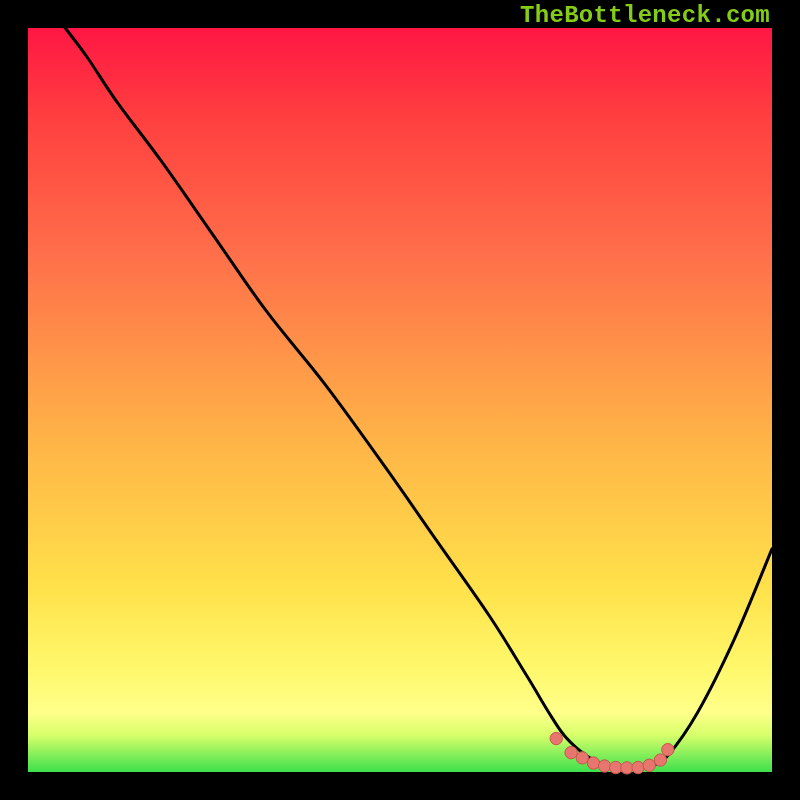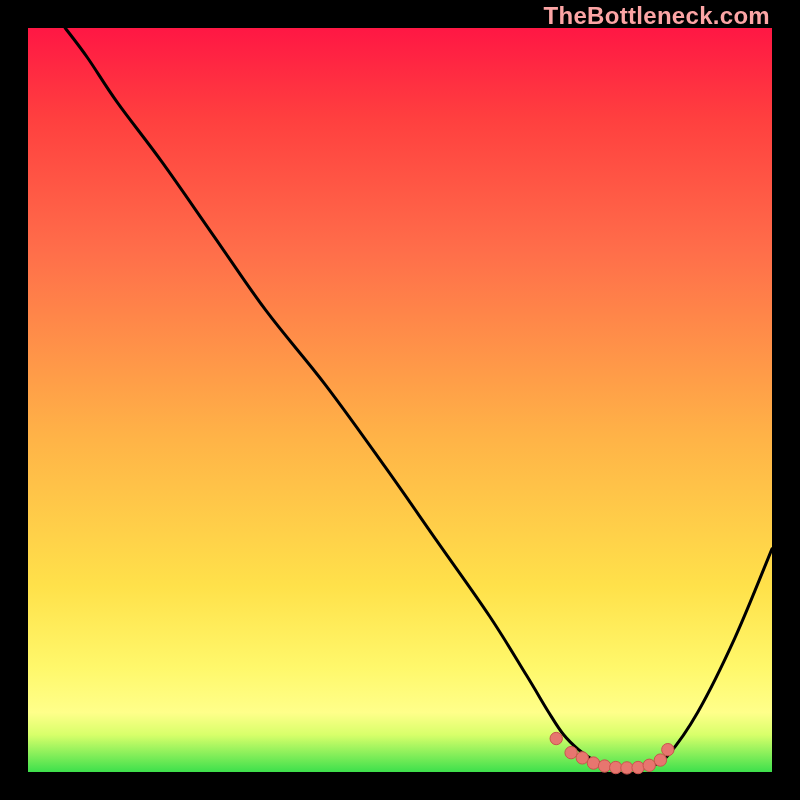--- a/index.html
+++ b/index.html
@@ -24,24 +24,24 @@
       #fff86b 86%,
       #ffff8a 92%,
       #d8ff6a 95%,
       #3de04c 100%
     );
   }
   .watermark {
     position: absolute;
     top: 2px;
     right: 30px;
-    font-family: Liberation Sans, sans-serif;
+    font-family: Liberation Mono, monospace;
     font-size: 24px;
     font-weight: 600;
-    color: #fca5a5;
+    color: #84cc16;
     letter-spacing: 0.3px;
   }
   svg.curve {
     position: absolute;
     left: 28px; top: 28px;
     width: 744px; height: 744px;
     overflow: visible;
   }
 </style>
 </head>

